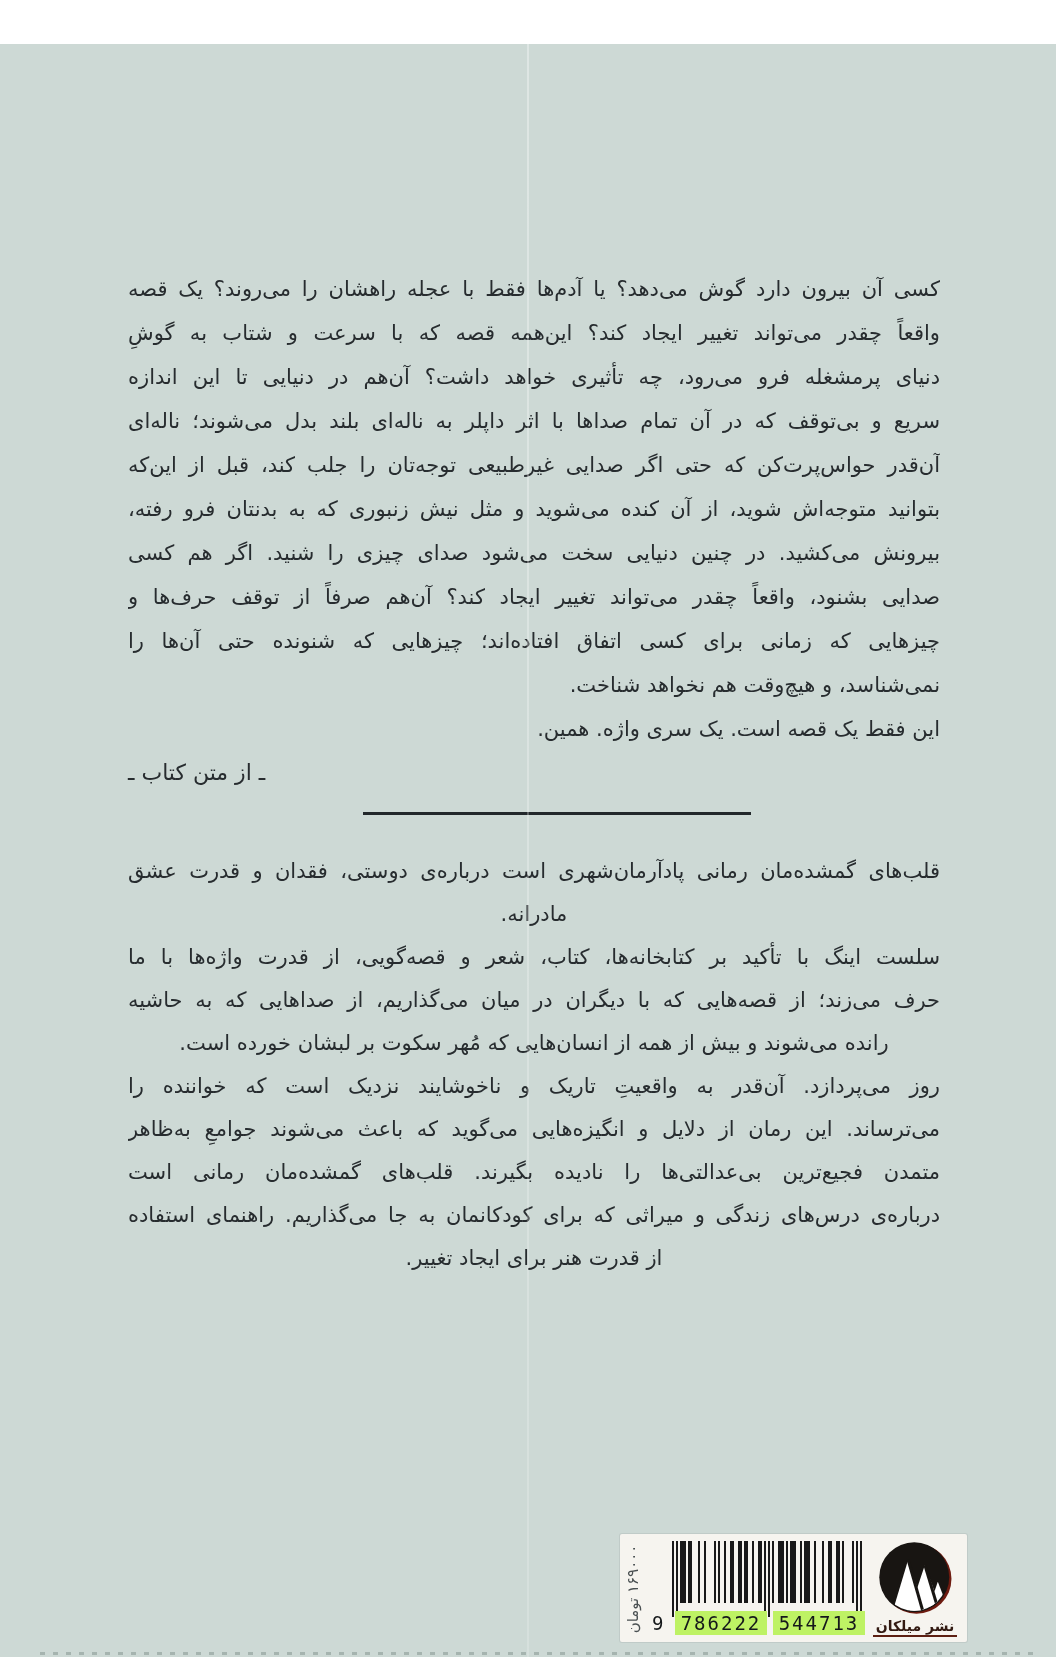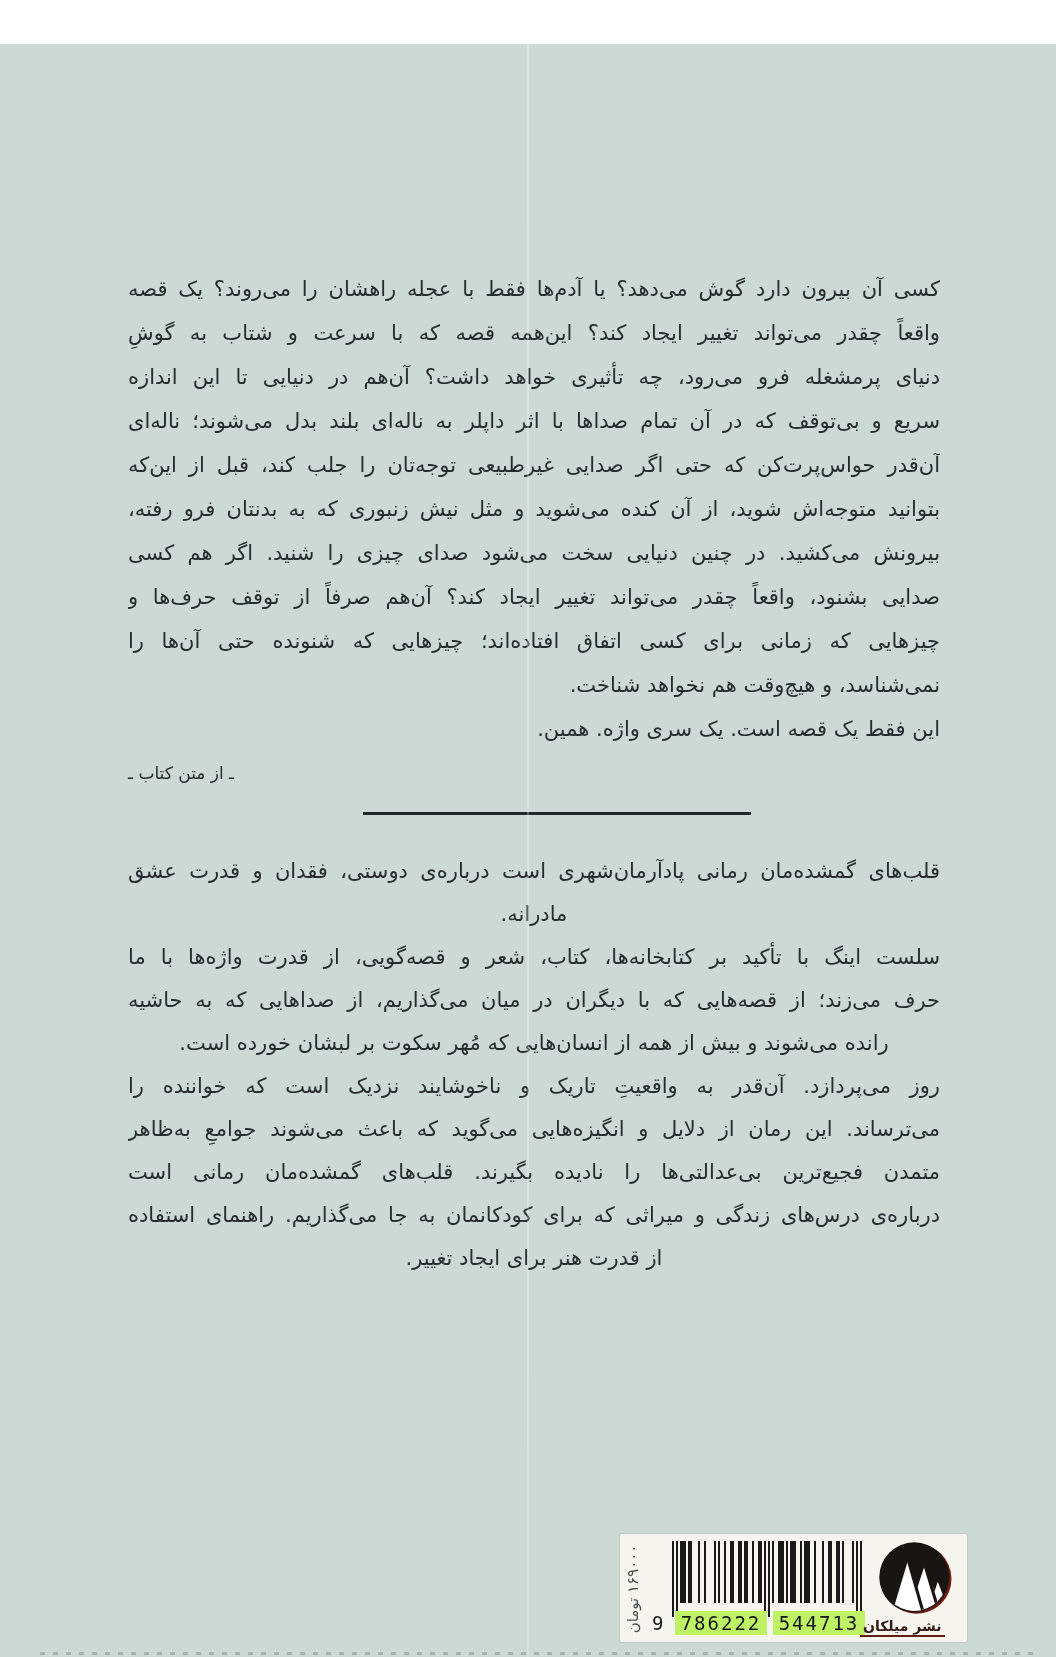--- a/index.html
+++ b/index.html
@@ -40,21 +40,21 @@
   .tline{
     overflow:hidden;
     text-align:right;
   }
   .tline.fill{
     text-align:justify;
     text-align-last:justify;
   }
   .attribution{
     position:absolute;top:707px;left:128px;height:44px;line-height:44px;
-    direction:rtl;color:#272c2f;font-size:17px;
+    direction:rtl;color:#272c2f;font-size:22px;
   }
   .divider{
     position:absolute;top:768px;left:363px;width:388px;height:3px;
     background:#22282b;
   }
 
   
   .label{
     position:absolute;left:620px;top:1490px;width:347px;height:108px;
     background:#f6f4ef;border-radius:2px;
@@ -83,21 +83,21 @@
     position:absolute;top:70px;left:-20px;width:216px;
     display:flex;align-items:flex-start;
     font-family:"DejaVu Sans Mono",monospace;
     font-size:19px;color:#15181a;line-height:24px;
   }
   .digits .lead{width:20px;text-align:left;}
   .digits .g{flex:1;text-align:center;letter-spacing:2px;background:#bef264;margin:0 3px;}
 
   
   .logo{
-    position:absolute;left:860px;top:1496px;width:110px;
+    position:absolute;left:860px;top:1496px;width:110px;text-align:center;
   }
   .logo svg{width:76px;height:76px;display:block;margin:0 auto;}
   .pubname{
     display:inline-block;margin-top:2px;
     direction:rtl;
     font-size:14px;font-weight:bold;color:#331a12;
     border-bottom:2px solid #5d1f12;
     padding:0 3px 1px 3px;line-height:16px;
   }
 </style>

